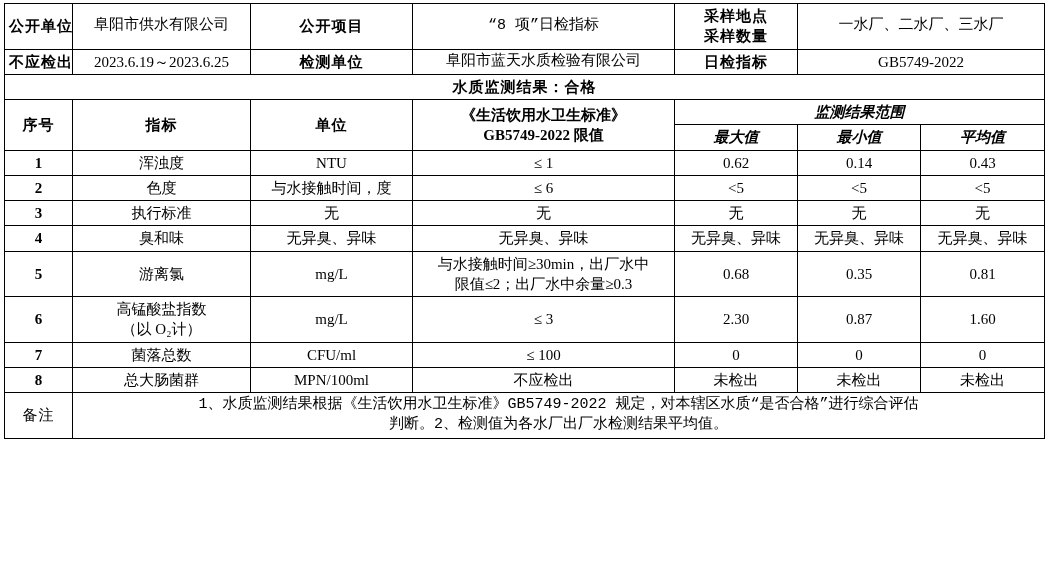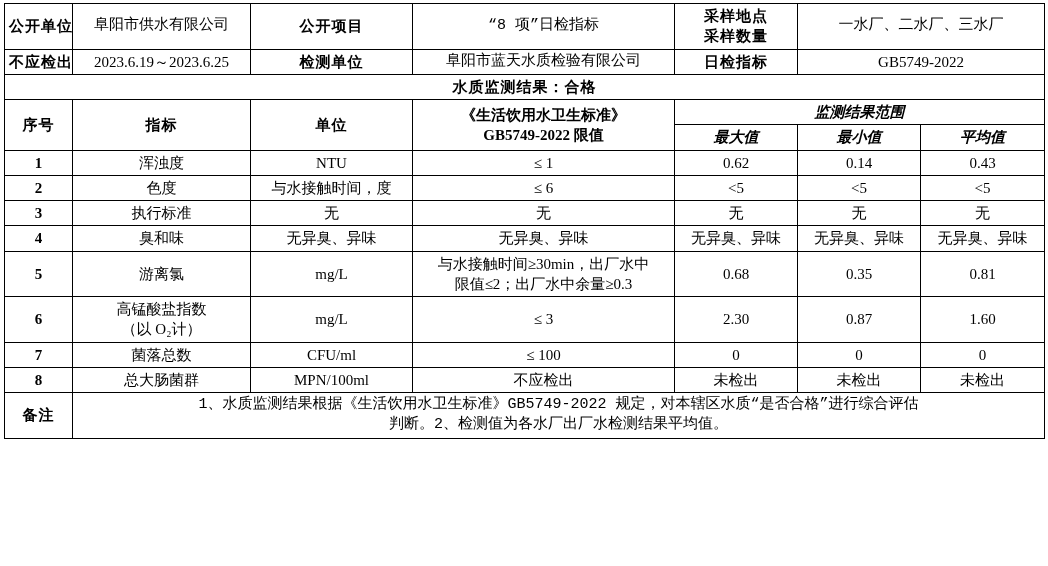--- a/index.html
+++ b/index.html
@@ -84,21 +84,21 @@
   .num {
     font-size: 15px;
     margin-top: 47px;
   }
   .limit-multi {
     font-size: 14px;
     line-height: 1.45;
     margin-top: 36px;
   }
   .remark-label {
-    font-weight: bold;
+    font-weight: normal;
     font-size: 17px;
     letter-spacing: 1px;
     margin-left: 28px;
   }
   .remark-body {
     text-align: left;
     padding: 6px 8px 8px 10px;
     font-size: 15.5px;
     line-height: 1.75;
     font-family: Liberation Mono, monospace;

